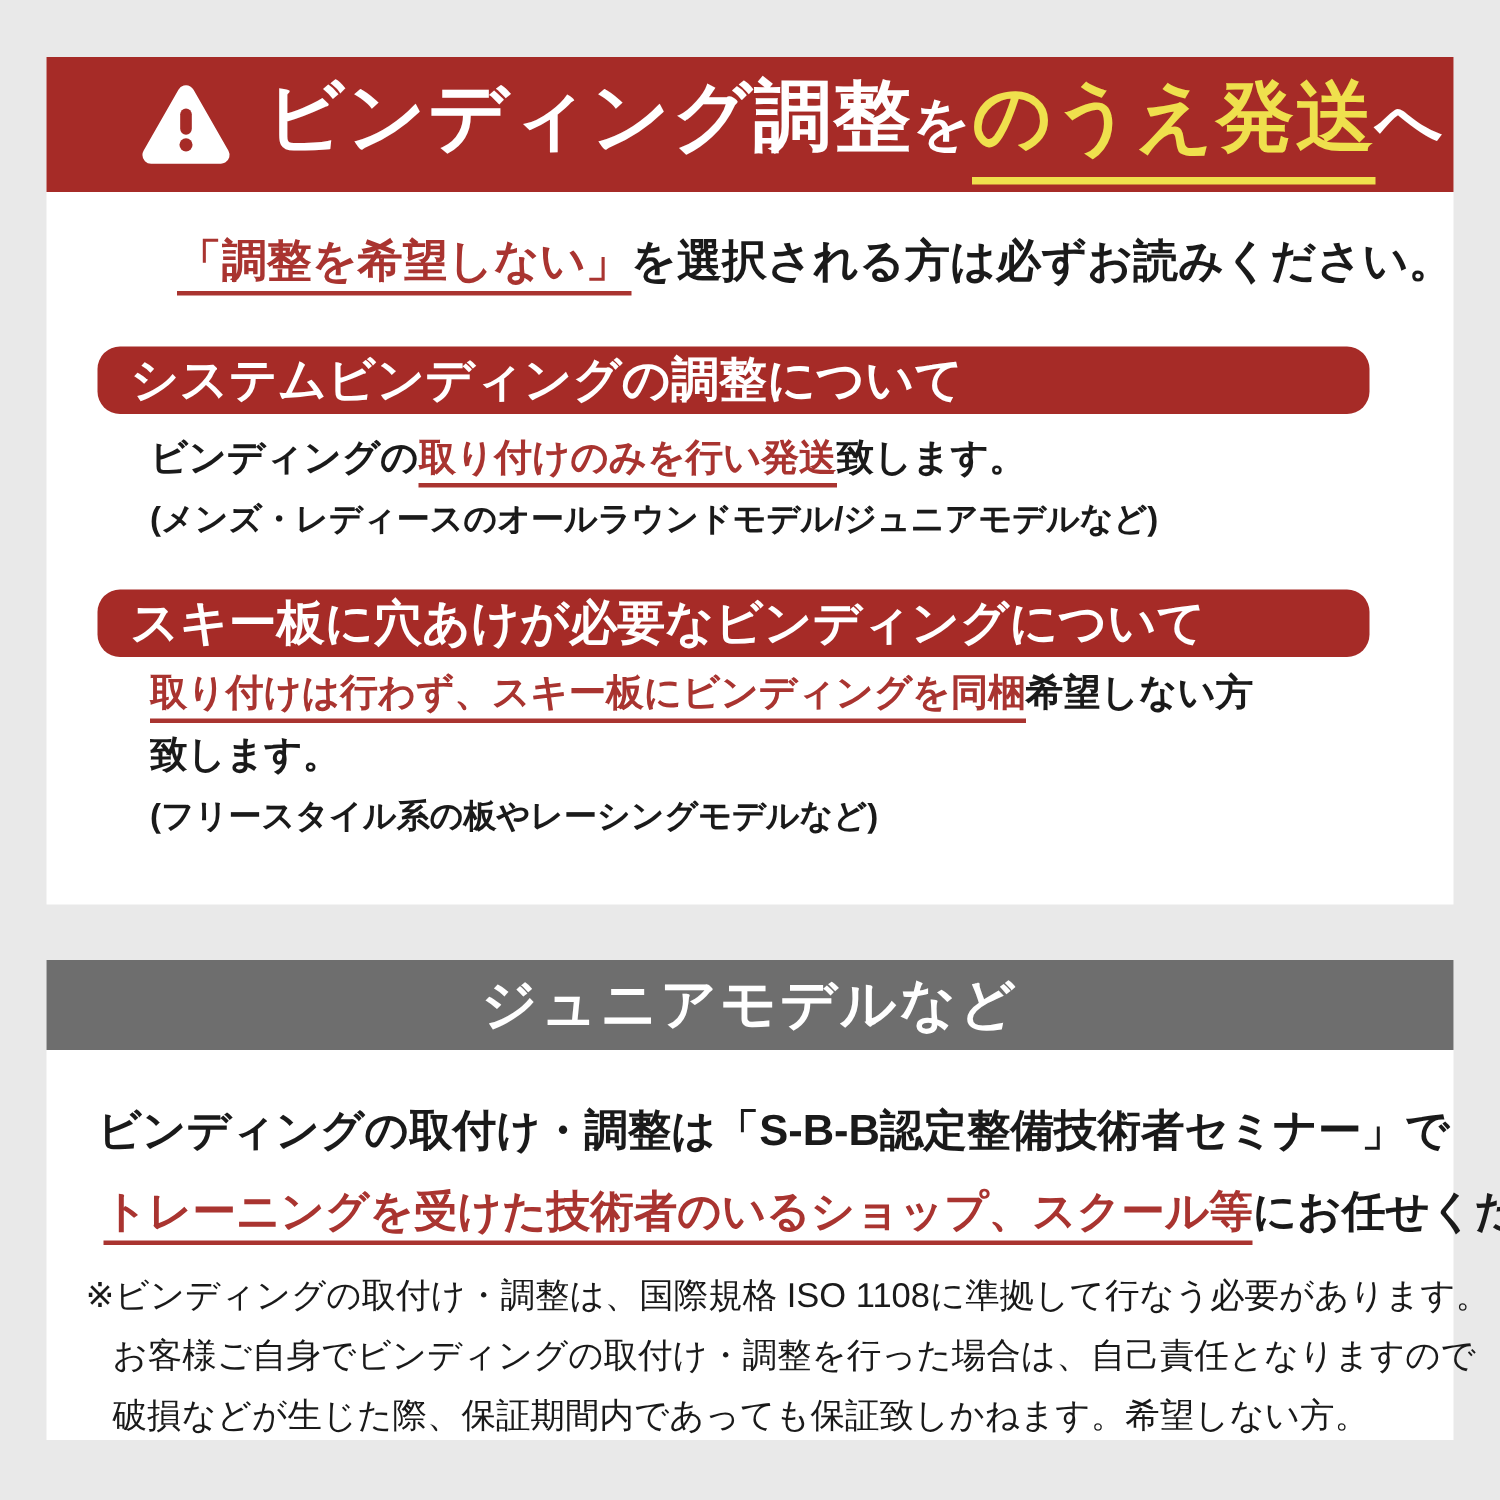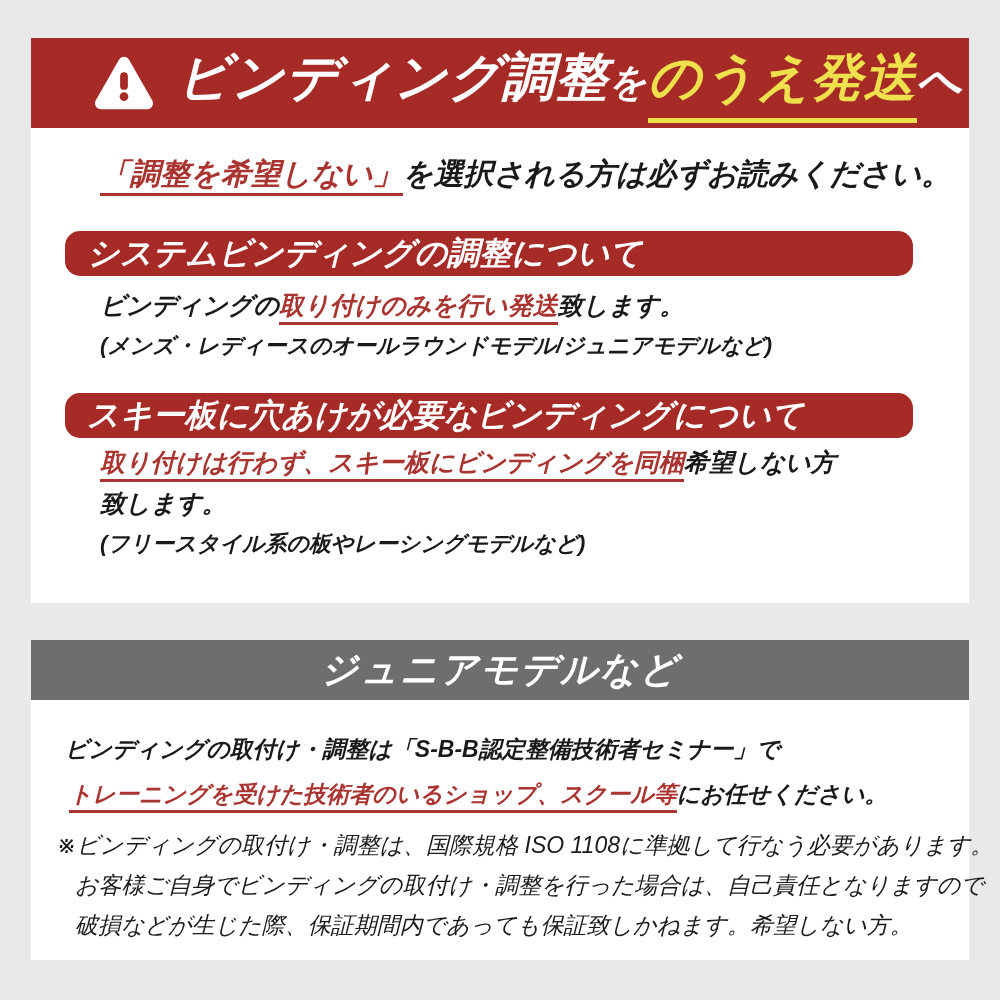--- a/index.html
+++ b/index.html
@@ -12,21 +12,21 @@
     --black: #1A1A1A;
   }
   * { margin: 0; padding: 0; box-sizing: border-box; }
   html, body {
     width: 1000px; height: 1000px;
     background: var(--page_bg);
     font-family: "Liberation Sans", "DejaVu Sans", sans-serif;
     color: var(--black);
     overflow: hidden;
   }
-  .page { width: 1000px; height: 902px; padding-top: 38px; font-style: italic; }
+  .page { width: 1000px; height: 902px; padding-top: 38px; }
   .card {
     width: 938px;
     margin: 0 auto;
     background: var(--card_bg);
   }
   .card1 { height: 565px; }
   .card2 { height: 320px; margin-top: 37px; }
 
   
   .banner-red {
@@ -56,20 +56,21 @@
     padding-bottom: 5px;
   }
   .t-suffix { font-size: 44px; }
 
   
   .intro {
     margin: 26px 0 0 69px;
     font-size: 30px;
     font-weight: bold;
     white-space: nowrap;
+    text-align: right;
   }
   .red-underline {
     color: var(--text_red);
     border-bottom: 3px solid var(--text_red);
     padding-bottom: 3px;
   }
   .sub-bar {
     margin: 36px 0 0 34px;
     width: 848px;
     height: 45px;
@@ -104,21 +105,21 @@
     background: var(--gray_banner);
     color: #ffffff;
     font-weight: bold;
     font-size: 37px;
     line-height: 60px;
     text-align: center;
     letter-spacing: 2px;
   }
   .confirm-line {
     margin: 34px 0 0 34px;
-    font-size: 23px;
+    font-size: 29px;
     font-weight: bold;
     white-space: nowrap;
   }
   .confirm-line.second { margin: 14px 0 0 38px; }
   .fine-print {
     font-size: 23px;
     font-weight: 500;
     margin: 9px 0 0 44px;
     white-space: nowrap;
   }

